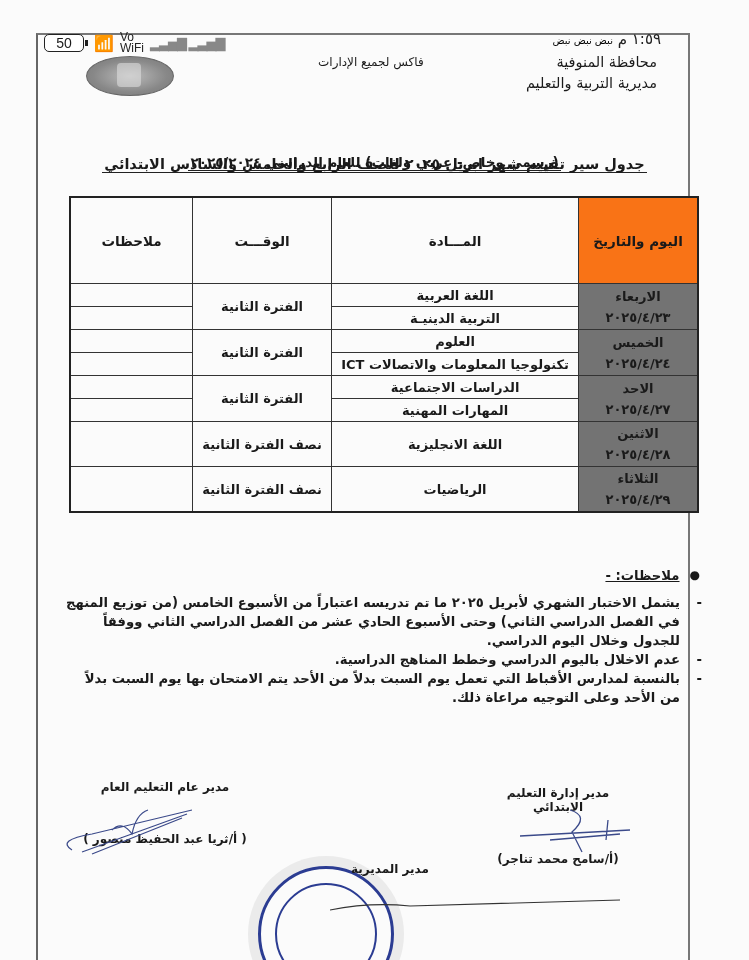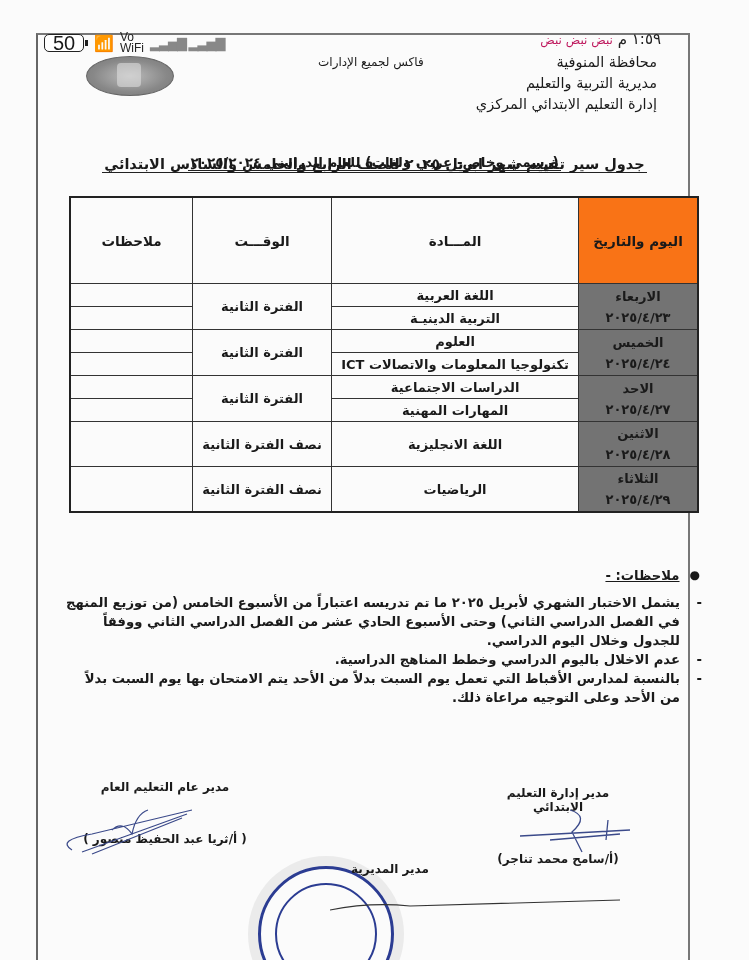--- a/index.html
+++ b/index.html
@@ -6,21 +6,21 @@
   body {
     width:749px; height:960px; background:#fbfbfb; position:relative; overflow:hidden;
     font-family:"DejaVu Sans", "Liberation Sans", sans-serif; color:#1a1a1a;
   }
   .frame {
     position:absolute; left:36px; top:33px; width:650px; height:940px;
     border-left:2px solid #666; border-top:2px solid #777; border-right:2px solid #777;
   }
   
   .status { position:absolute; left:44px; top:32px; height:22px; display:flex; align-items:center; gap:6px; font-family:"Liberation Sans", sans-serif; }
-  .battery { width:38px; height:16px; border:1.5px solid #222; border-radius:5px; font-size:20px; display:flex; align-items:center; justify-content:center; background:#fff; }
+  .battery { width:38px; height:16px; border:1.5px solid #222; border-radius:5px; font-size:14px; display:flex; align-items:center; justify-content:center; background:#fff; }
   .battery-tip { width:3px; height:6px; background:#222; margin-left:-5px; }
   .wifi { font-size:16px; color:#555; }
   .vowifi { font-size:12px; line-height:11px; color:#222; }
   .bars { font-size:13px; color:#888; letter-spacing:-1px; }
   .status-time { position:absolute; right:88px; top:30px; font-size:15px; direction:rtl; color:#222; }
   .emblem { position:absolute; left:86px; top:56px; width:86px; height:38px; border-radius:50%; background:radial-gradient(ellipse at center,#bbb 0%,#888 60%,#777 100%); border:1px solid #666; }
   .emblem::after { content:""; position:absolute; left:30px; top:6px; width:24px; height:24px; border-radius:4px; background:#ddd; opacity:.6; }
 
   .header-right { position:absolute; right:92px; top:52px; direction:rtl; text-align:right; font-size:14.5px; line-height:21px; }
   .fax { position:absolute; left:318px; top:55px; direction:rtl; font-size:12px; }
@@ -70,31 +70,30 @@
   <div class="battery-tip"></div>
   <span class="wifi">📶</span>
   <div class="vowifi">
     <div>Vo</div>
     <div>WiFi</div>
   </div>
   <span class="bars">▂▃▅▇ ▂▃▅▇</span>
 </div>
 <div class="status-time">
   <span>١:٥٩ م</span>
-  <span style="font-size:12px;color:#be185d;">نبض نبض نبض</span>
+  <span style="font-size:10px;color:#000000;">نبض نبض نبض</span>
 </div>
 
 <div class="emblem"></div>
 
 <div class="fax">فاكس لجميع الإدارات</div>
 
 <div class="header-right">
   <div>محافظة المنوفية</div>
   <div>مديرية التربية والتعليم</div>
-  <div>إدارة التعليم الابتدائي المركزي</div>
 </div>
 
 <div class="title title1"><span>جدول سير تقييم شهر ابريل ٢٠٢٥ للصف الرابع والخامس والسادس الابتدائي</span></div>
 <div class="title title2"><span>(رسمي وخاص- عربي ولغات) للعام الدراسي ٢٠٢٥/٢٠٢٤</span></div>
 
 <table class="sched">
   <thead>
     <tr>
       <th class="c-day">اليوم والتاريخ</th>
       <th>المـــادة</th>

